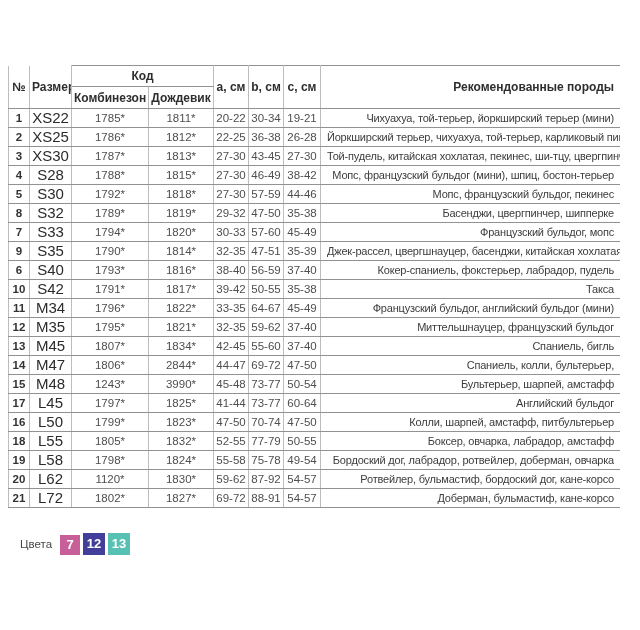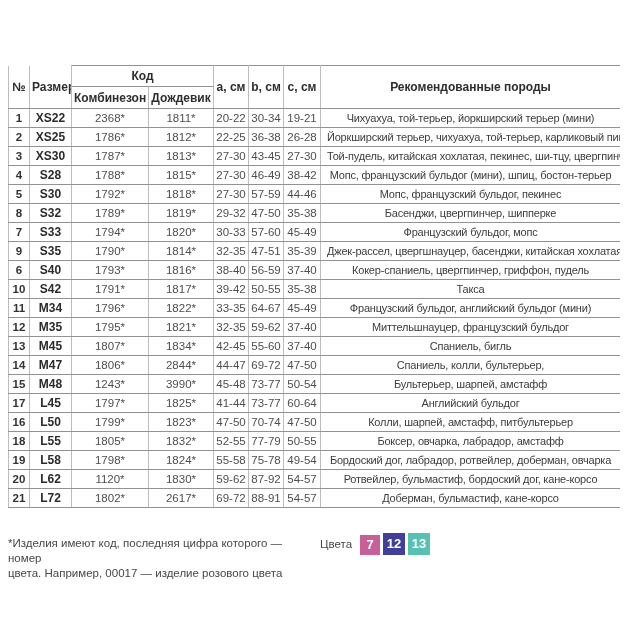--- a/index.html
+++ b/index.html
@@ -15,24 +15,24 @@
   col.w-rain{width:65px}col.w-a{width:35px}col.w-b{width:35px}col.w-c{width:37px}
   th,td{
     border-top:1px solid #929292;border-bottom:1px solid #929292;
     border-left:1px solid #bdbdbd;border-right:1px solid #bdbdbd;
     padding:0 2px;overflow:hidden;white-space:nowrap;
   }
   th{font-size:12px;font-weight:bold;color:#2e2e2e;text-align:center;}
   tr.h1 th{height:20px;}
   tr.h2 th{height:21px;}
   th.no-top{border-top:none;}
-  th.c-breeds,td.c-breeds{border-right:none;text-align:center;padding:0 6px;}
+  th.c-breeds,td.c-breeds{border-right:none;text-align:right;padding:0 6px;}
   td{height:18px;line-height:18px;font-size:11.5px;color:#4e4e4e;text-align:center;}
   td.c-num{font-weight:bold;color:#333;font-size:11.5px;}
-  td.c-size{font-weight:bold;color:#2b2b2b;font-size:12px;}
+  td.c-size{font-weight:normal;color:#2b2b2b;font-size:15px;}
   td.c-breeds{font-size:11px;letter-spacing:-0.2px;color:#3c3c3c;}
   .footer{position:absolute;left:8px;top:536px;display:flex;align-items:flex-start;width:624px;}
   .note{width:300px;font-size:11.5px;line-height:15px;color:#474747;}
   .colors{display:flex;align-items:center;margin-left:12px;margin-top:-4px;height:24px;}
   .colors-label{font-size:11.5px;color:#474747;margin-right:8px;text-align:center;}
   .swatch{
     width:22px;height:22px;line-height:22px;margin-right:3px;
     color:#fff;font-weight:bold;font-size:13px;text-align:center;
   }
   .swatch.first{width:20px;height:20px;line-height:20px;margin-top:1px;}
@@ -65,21 +65,21 @@
       </tr>
       <tr class="h2">
         <th>Комбинезон</th>
         <th>Дождевик</th>
       </tr>
     </thead>
     <tbody id="tbody">
         <tr>
           <td class="c-num">1</td>
           <td class="c-size">XS22</td>
-          <td class="c-jumpsuit">2368*</td>
+          <td class="c-jumpsuit">1785*</td>
           <td class="c-raincoat">1811*</td>
           <td class="c-a">20-22</td>
           <td class="c-b">30-34</td>
           <td class="c-c">19-21</td>
           <td class="c-breeds">Чихуахуа, той-терьер, йоркширский терьер (мини)</td>
         </tr>
         <tr>
           <td class="c-num">2</td>
           <td class="c-size">XS25</td>
           <td class="c-jumpsuit">1786*</td>
@@ -150,21 +150,21 @@
           <td class="c-breeds">Джек-рассел, цвергшнауцер, басенджи, китайская хохлатая</td>
         </tr>
         <tr>
           <td class="c-num">6</td>
           <td class="c-size">S40</td>
           <td class="c-jumpsuit">1793*</td>
           <td class="c-raincoat">1816*</td>
           <td class="c-a">38-40</td>
           <td class="c-b">56-59</td>
           <td class="c-c">37-40</td>
-          <td class="c-breeds">Кокер-спаниель, цвергпинчер, гриффон, пудель</td>
+          <td class="c-breeds">Кокер-спаниель, фокстерьер, лабрадор, пудель</td>
         </tr>
         <tr>
           <td class="c-num">10</td>
           <td class="c-size">S42</td>
           <td class="c-jumpsuit">1791*</td>
           <td class="c-raincoat">1817*</td>
           <td class="c-a">39-42</td>
           <td class="c-b">50-55</td>
           <td class="c-c">35-38</td>
           <td class="c-breeds">Такса</td>
@@ -266,34 +266,30 @@
           <td class="c-raincoat">1830*</td>
           <td class="c-a">59-62</td>
           <td class="c-b">87-92</td>
           <td class="c-c">54-57</td>
           <td class="c-breeds">Ротвейлер, бульмастиф, бордоский дог, кане-корсо</td>
         </tr>
         <tr>
           <td class="c-num">21</td>
           <td class="c-size">L72</td>
           <td class="c-jumpsuit">1802*</td>
-          <td class="c-raincoat">2617*</td>
+          <td class="c-raincoat">1827*</td>
           <td class="c-a">69-72</td>
           <td class="c-b">88-91</td>
           <td class="c-c">54-57</td>
           <td class="c-breeds">Доберман, бульмастиф, кане-корсо</td>
         </tr>
       </tbody>
   </table>
 
   <div class="footer">
-    <div class="note">
-      <span>*Изделия имеют код, последняя цифра которого — номер</span><br>
-      <span>цвета. Например, 00017 — изделие розового цвета</span>
-    </div>
     <div class="colors">
       <span class="colors-label">Цвета</span>
       <span id="swatches" style="display:flex;align-items:center;">
           <div class="swatch first" style="background: rgb(199, 95, 153);">7</div>
           <div class="swatch" style="background: rgb(65, 63, 153);">12</div>
           <div class="swatch" style="background: rgb(87, 193, 179);">13</div>
         </span>
     </div>
   </div>
 

